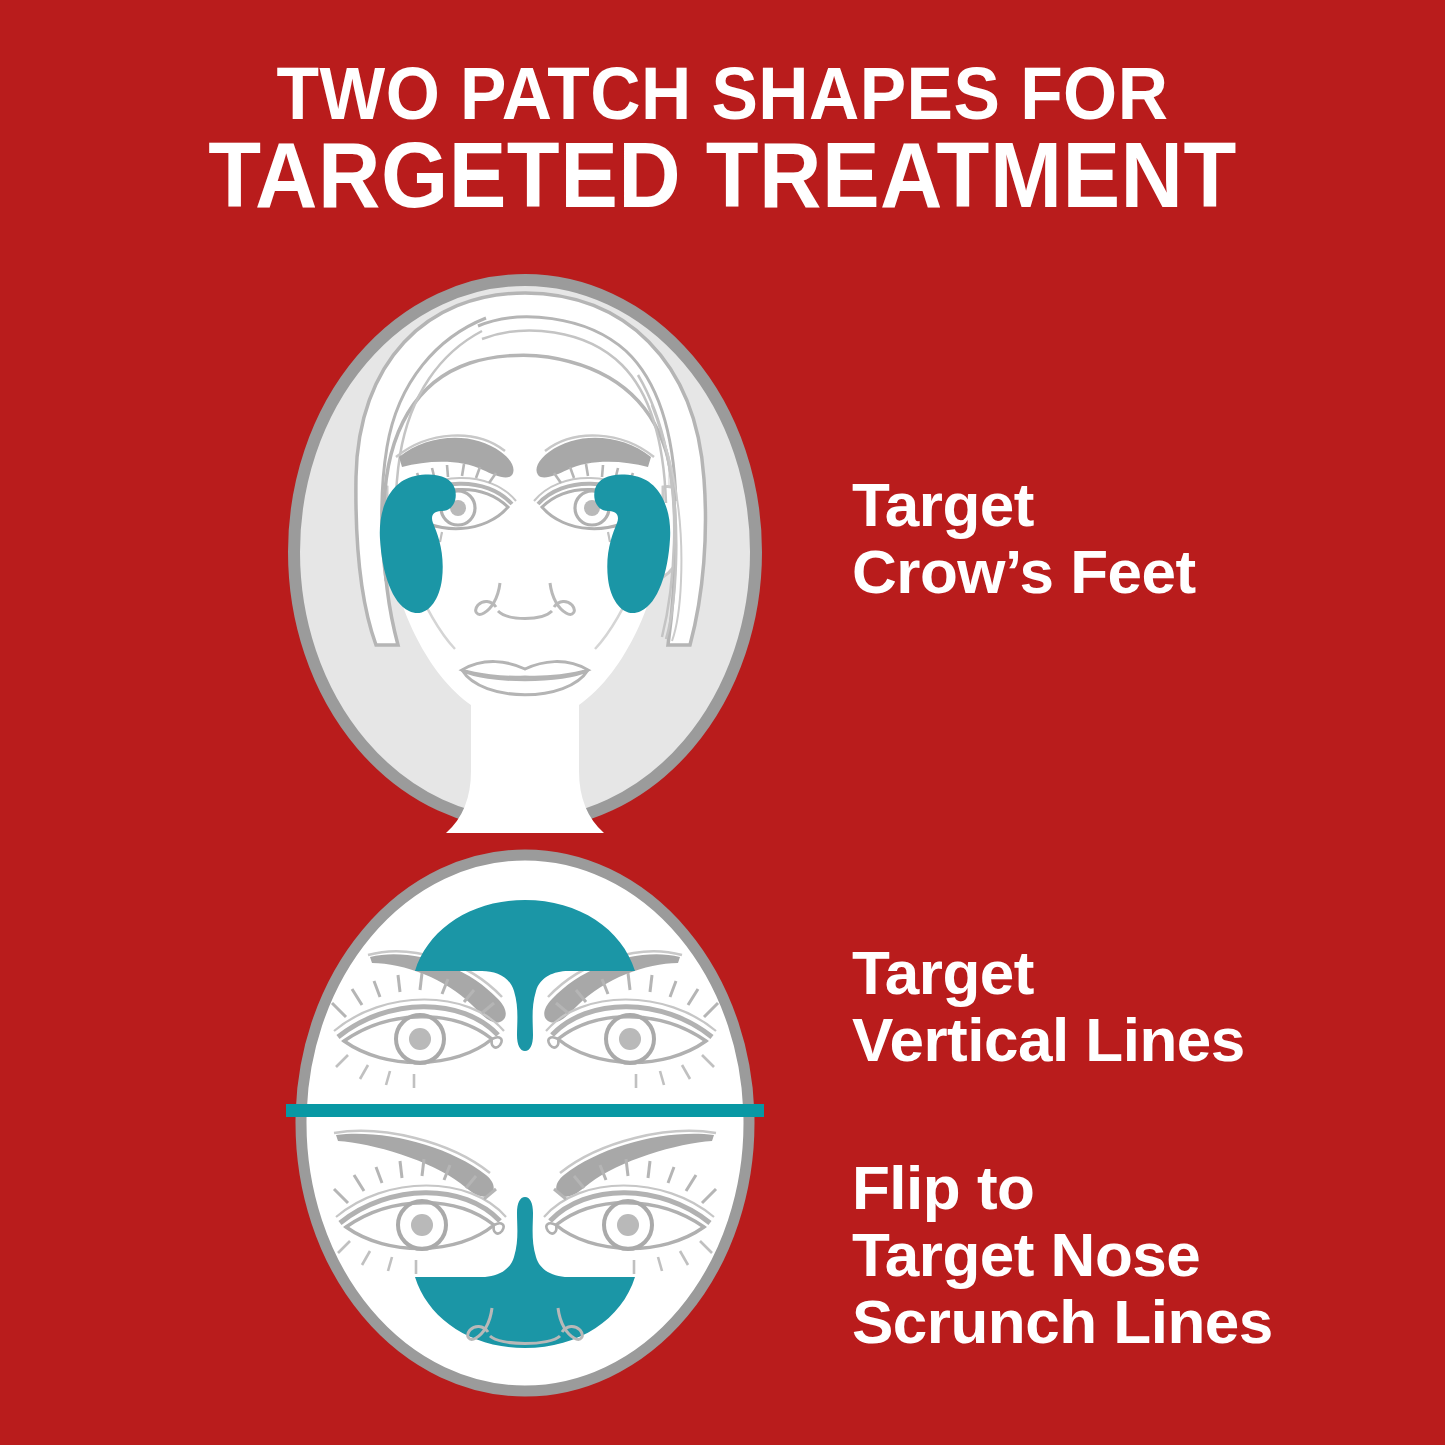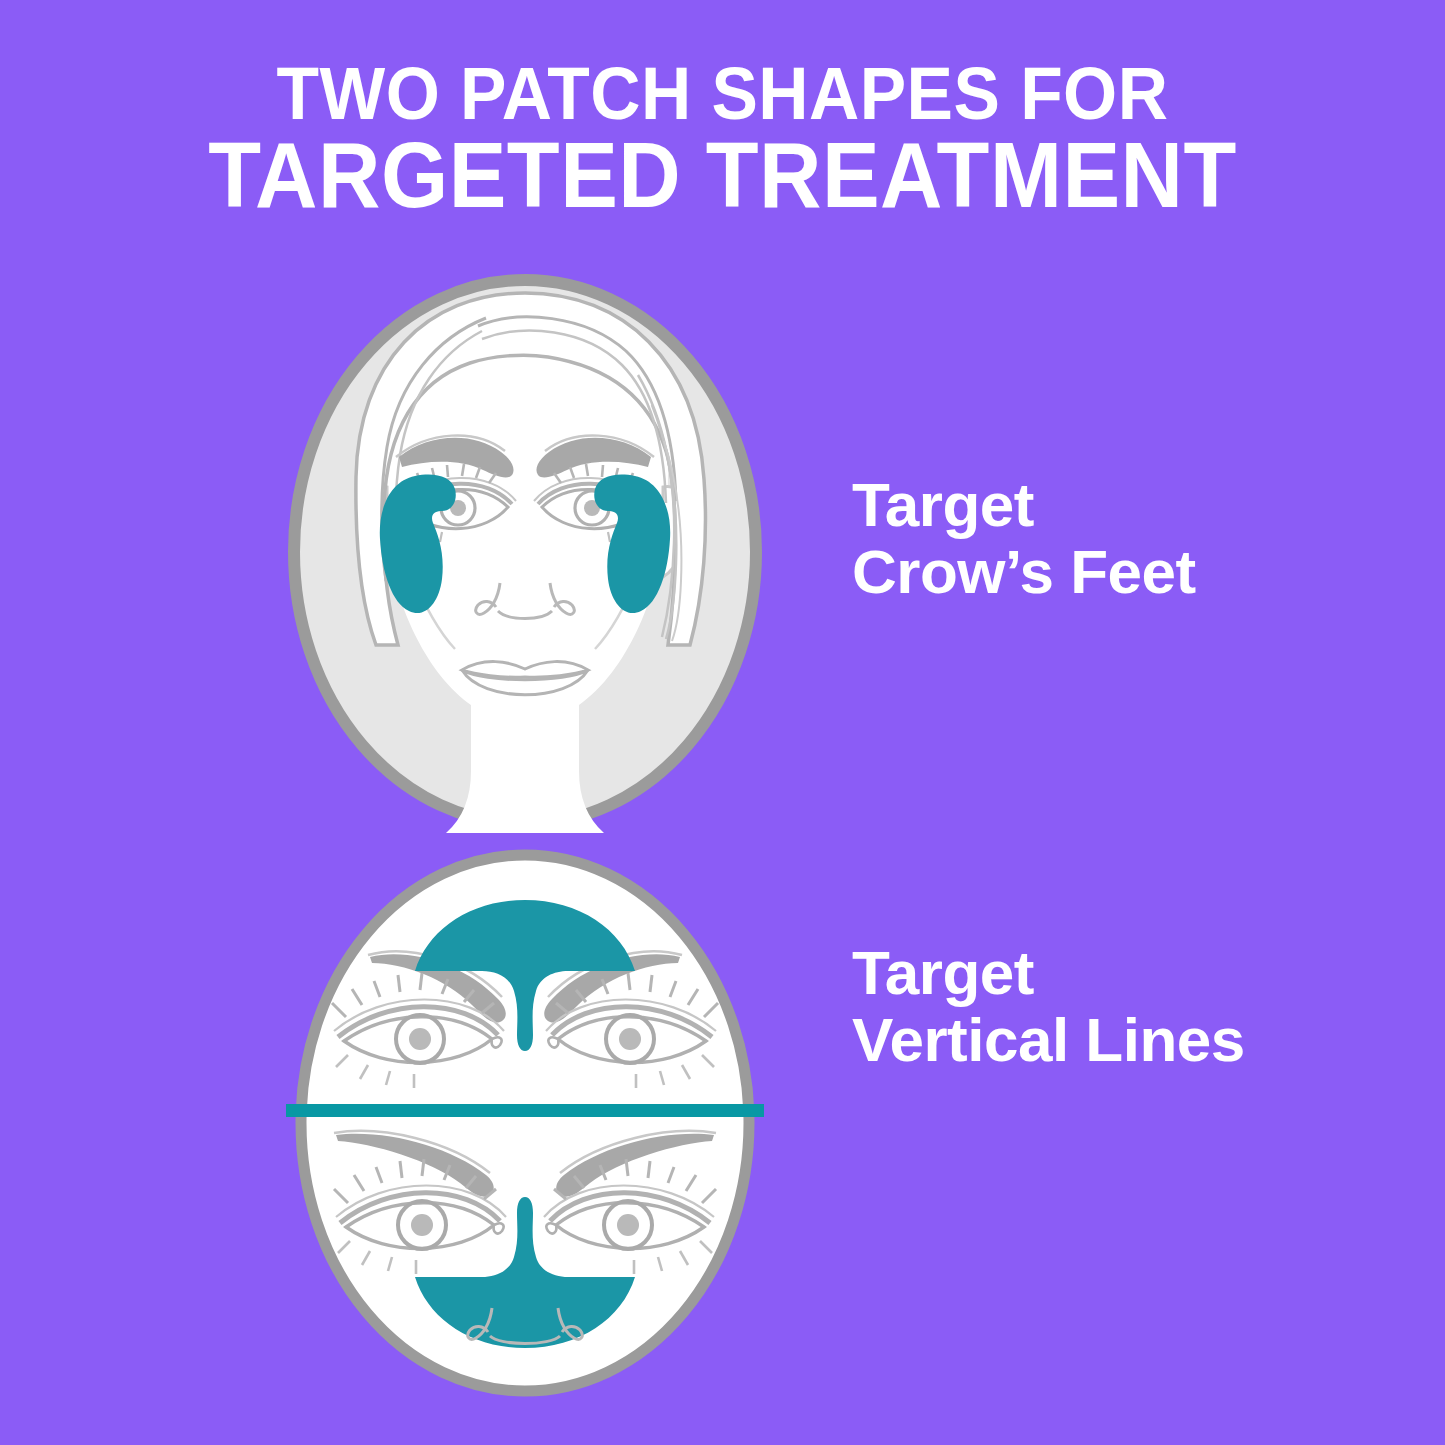--- a/index.html
+++ b/index.html
@@ -4,21 +4,21 @@
 <style>
   html, body {
     margin: 0;
     padding: 0;
     background: #0898a4;
   }
   #page {
     position: relative;
     width: 1445px;
     height: 1445px;
-    background: #8b5cf6;
+    background: #b91c1c;
     overflow: hidden;
     font-family: "Liberation Sans", sans-serif;
   }
 
   
   #title-block {
     position: absolute;
     left: 0;
     top: 58px;
     width: 1445px;
@@ -365,14 +365,17 @@
       </g>
     </svg>
   </div>
 
   <div class="caption" id="caption-crows-feet">Target
 Crow’s Feet</div>
 
   <div class="caption" id="caption-vertical-lines">Target
 Vertical Lines</div>
 
+  <div class="caption" id="caption-nose-scrunch">Flip to
+Target Nose
+Scrunch Lines</div>
 
 </div>
 
 </body></html>

